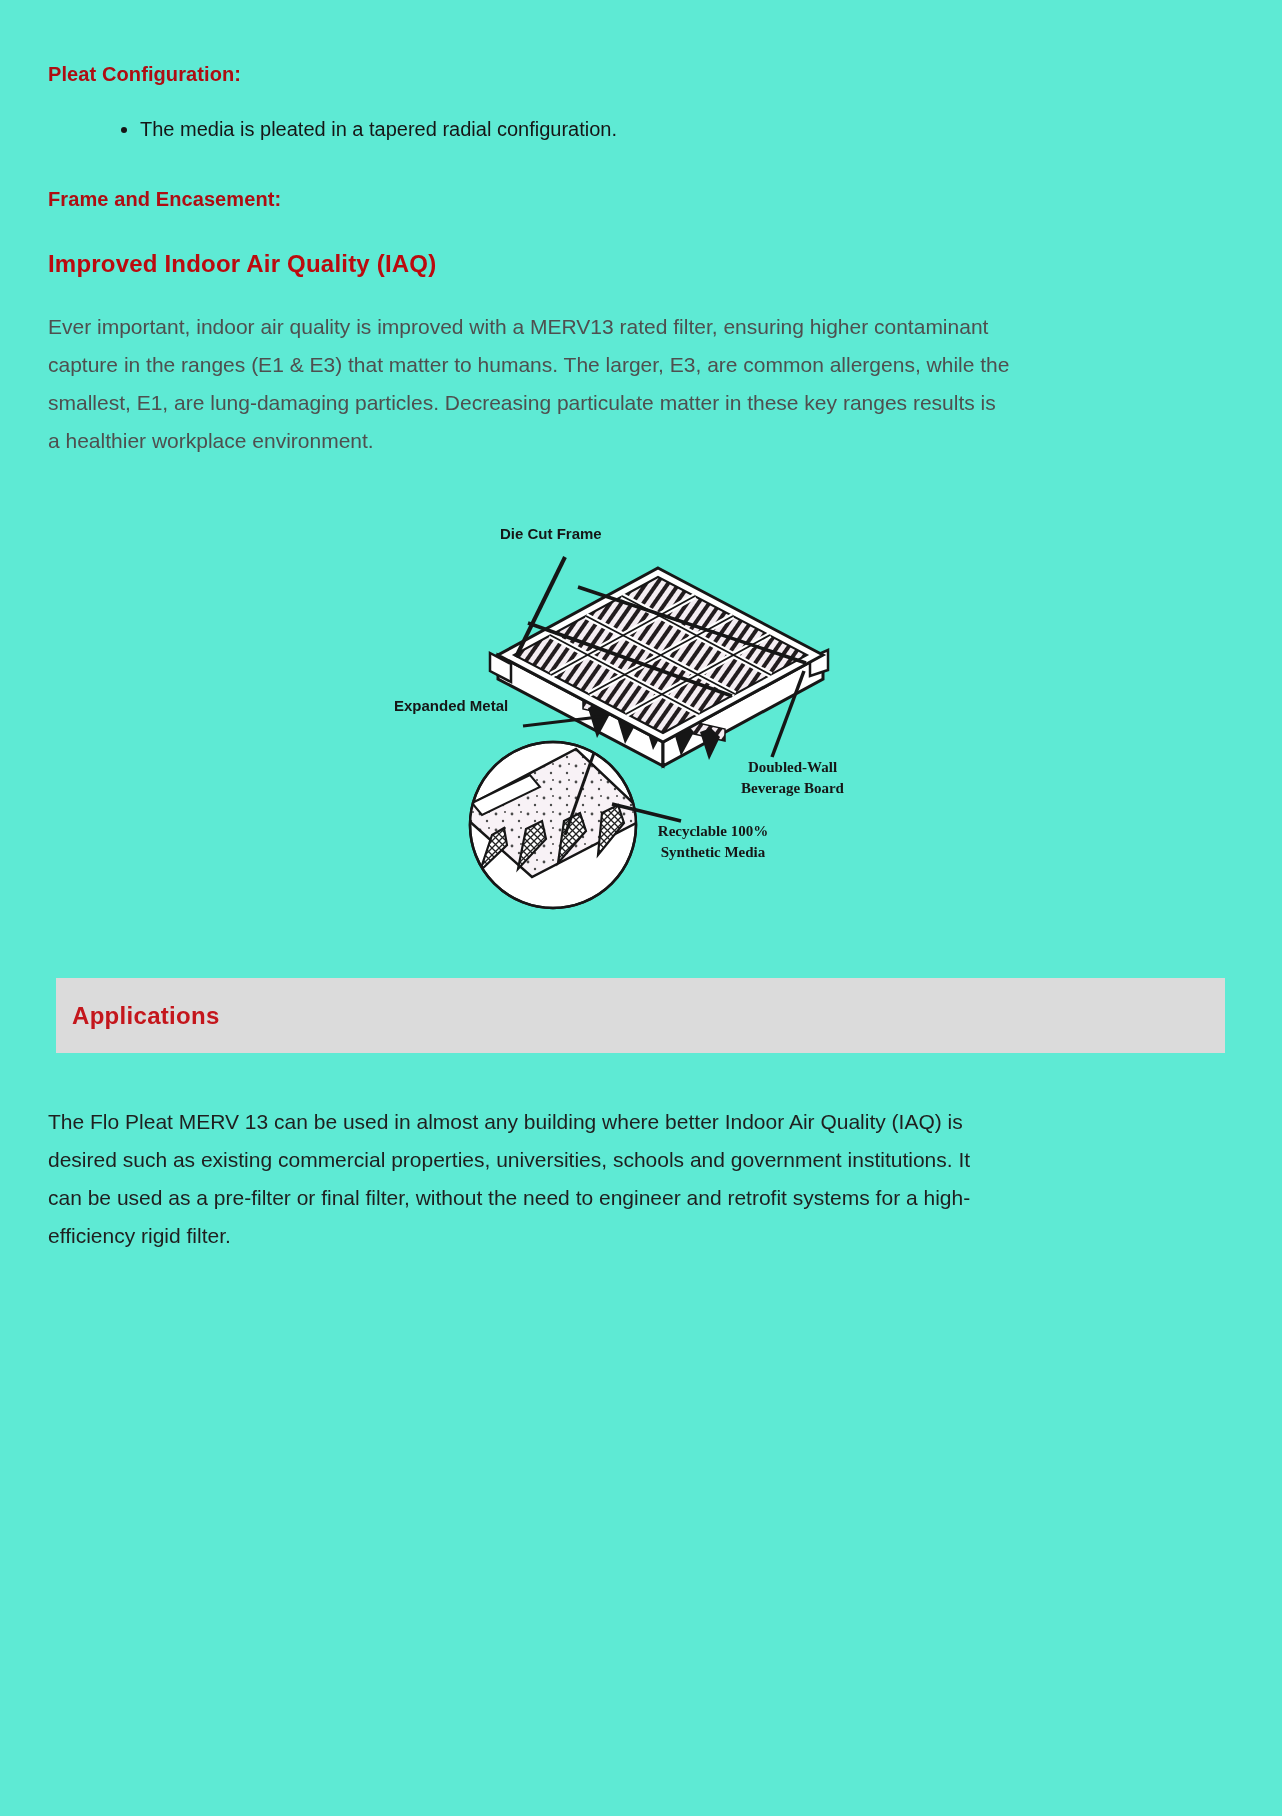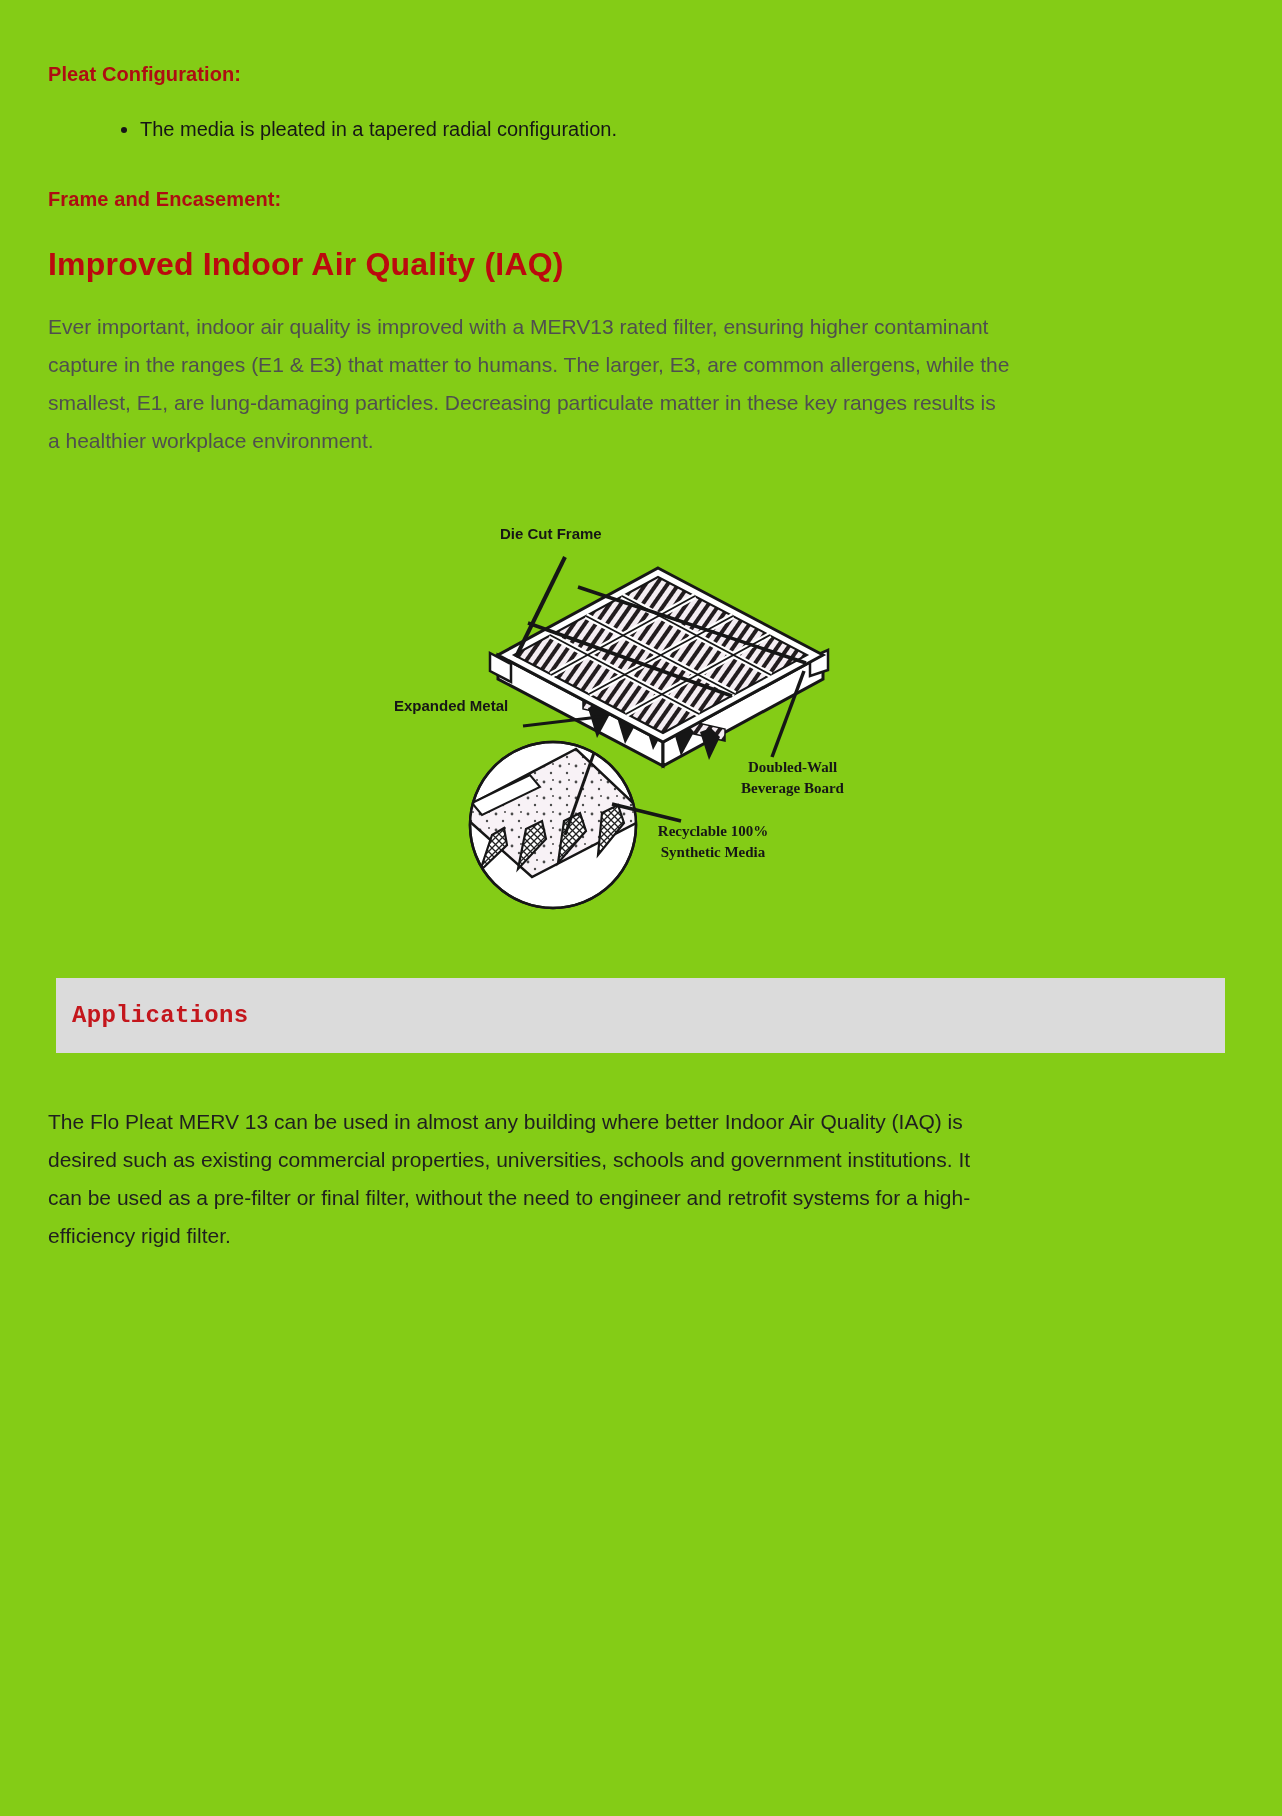--- a/index.html
+++ b/index.html
@@ -1,43 +1,43 @@
 <!DOCTYPE html>
 <html><head>
 <meta charset="utf-8">
 <style>
   * { margin:0; padding:0; box-sizing:border-box; }
   body { background:#ffffff; font-family:"Liberation Sans", sans-serif; }
-  .page { position:relative; width:1282px; height:1816px; background:#84cc16; overflow:hidden; }
+  .page { position:relative; width:1282px; height:1816px; background:#5eead4; overflow:hidden; }
   .content { padding:60px 55px 0 48px; }
 
   .h4 { font-size:20px; font-weight:bold; color:#ae0d12; line-height:28px; letter-spacing:.1px; }
   .h4.second { margin-top:41px; }
 
   ul.bullets { list-style:disc; padding-left:92px; }
   ul.bullets.first { margin-top:26px; }
   ul.bullets.second { margin-top:30px; }
   ul.bullets li { font-size:20px; line-height:30px; color:#161616; }
 
-  .h2 { margin-top:34px; font-size:32px; font-weight:bold; color:#bb0a0e; line-height:34px; letter-spacing:.2px; }
+  .h2 { margin-top:34px; font-size:24px; font-weight:bold; color:#bb0a0e; line-height:34px; letter-spacing:.2px; }
 
   .para { margin-top:27px; font-size:21px; line-height:38px; color:#4f4f4f; white-space:pre-line; max-width:1180px; }
   .para.dark { color:#1f1f1f; margin-top:50px; }
 
   .diagram { position:relative; width:520px; height:470px; margin:45px 0 0 332px; }
   .diagram svg { position:absolute; left:0; top:0; }
   .dlabel { position:absolute; font-size:15px; font-weight:bold; color:#161616; line-height:21px; white-space:pre-line; }
   .dlabel.center { text-align:center;font-family:Liberation Serif, serif; }
   .lbl-die   { left:120px; top:18px; }
   .lbl-metal { left:14px;  top:190px; }
   .lbl-wall  { left:345px; top:252px; width:135px; }
   .lbl-media { left:258px; top:316px; width:150px; }
 
   .appbar { margin:3px 0 0 8px; width:1169px; height:75px; background:#dbdbdb; display:flex; align-items:center; padding-left:16px; }
-  .appbar .apptitle { font-size:24px; font-weight:bold; color:#c4161c; letter-spacing:.3px;font-family:Liberation Mono, monospace; }
+  .appbar .apptitle { font-size:24px; font-weight:bold; color:#c4161c; letter-spacing:.3px; }
 </style>
 </head>
 <body>
 
 <div class="page">
   <div class="content">
 
     <div class="h4">Pleat Configuration:</div>
 
     <ul class="bullets first">

